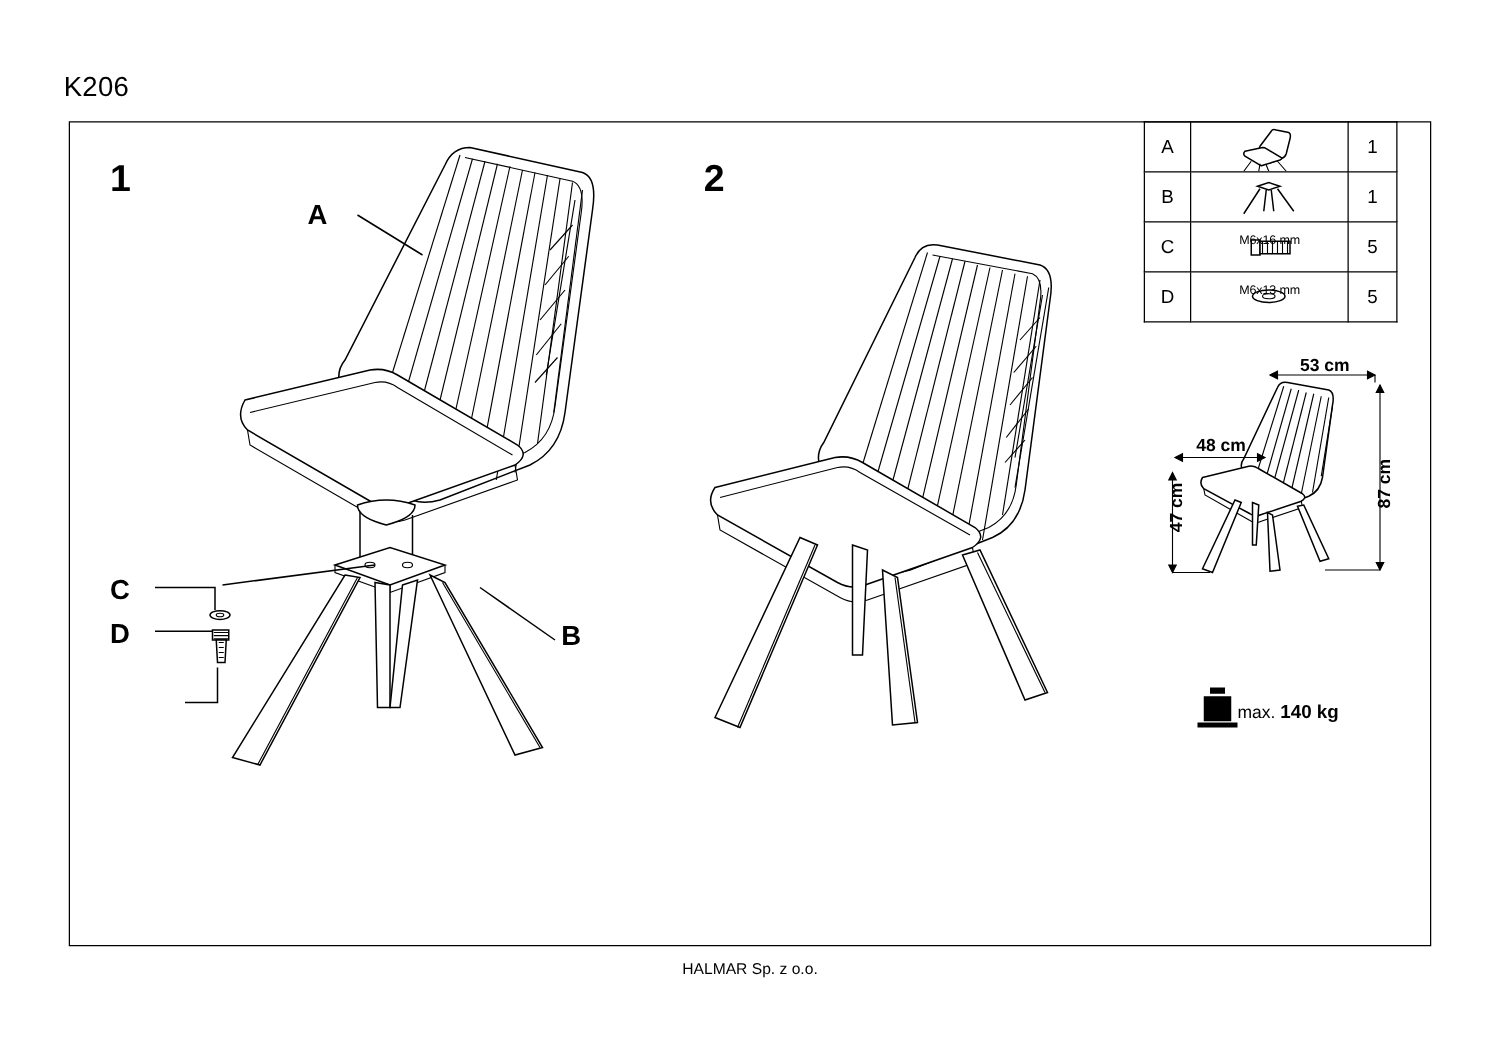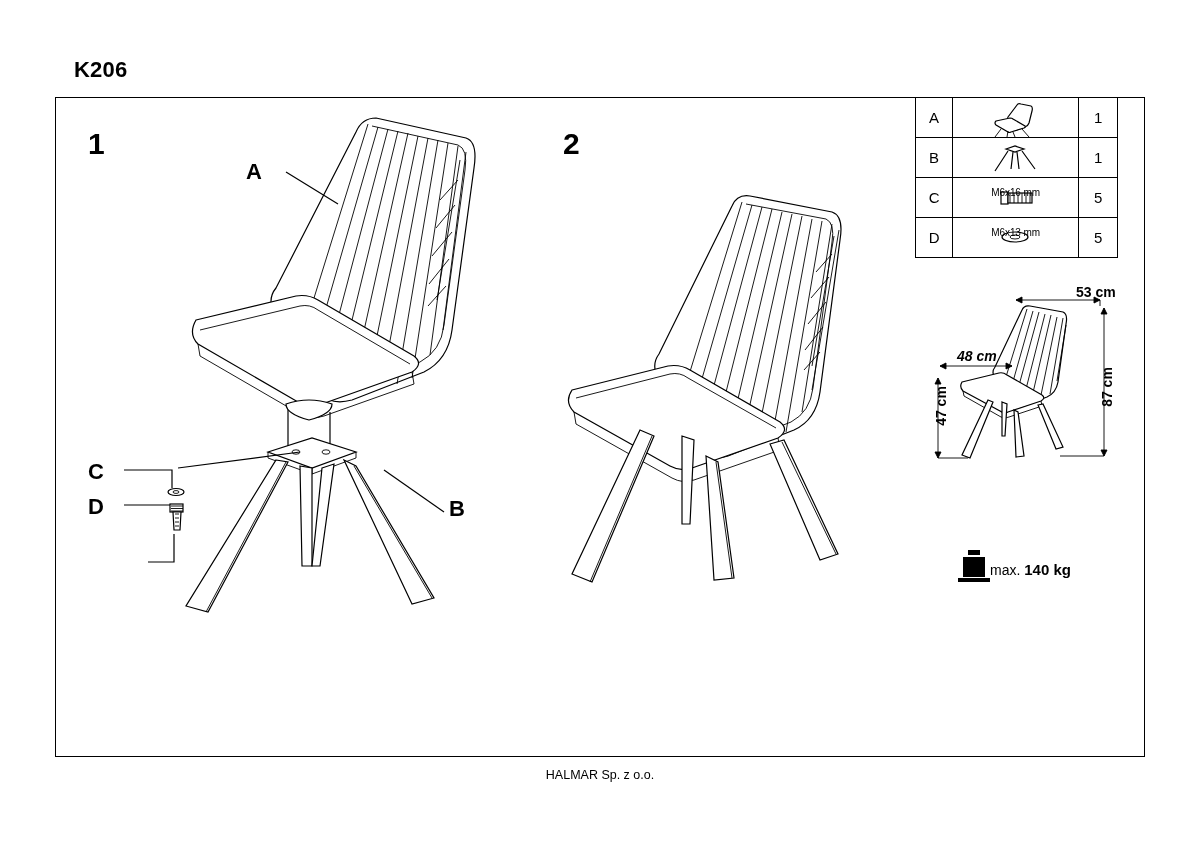--- a/index.html
+++ b/index.html
@@ -16,24 +16,24 @@
     overflow: hidden;
   }
   #sheet {
     position: absolute;
     left: 0; top: 0;
     width: 1200px;
     height: 848px;
   }
   .model-code {
     position: absolute;
-    left: 74px;
+    left: 51px;
     top: 57px;
     font-size: 22px;
-    font-weight: bold;
+    font-weight: normal;
     letter-spacing: 0.2px;
   }
   .frame {
     position: absolute;
     left: 55px;
     top: 97px;
     width: 1090px;
     height: 660px;
     border: 1px solid #000;
     box-sizing: border-box;
@@ -84,22 +84,22 @@
     text-align: center;
     letter-spacing: -0.1px;
   }
 
   
   .dim {
     position: absolute;
     font-size: 14px;
     font-weight: bold;
   }
-  .dim-53 { left: 1076px; top: 284px; }
-  .dim-48 { left: 957px; top: 348px; font-style: italic; }
+  .dim-53 { left: 1040px; top: 284px; }
+  .dim-48 { left: 957px; top: 348px; }
   .dim-47 { left: 921px; top: 398px; transform: rotate(-90deg); transform-origin: center; }
   .dim-87 { left: 1087px; top: 379px; transform: rotate(-90deg); transform-origin: center; }
 
   .maxload {
     position: absolute;
     left: 990px;
     top: 561px;
     font-size: 14px;
   }
   .maxload b { font-size: 15px; }

